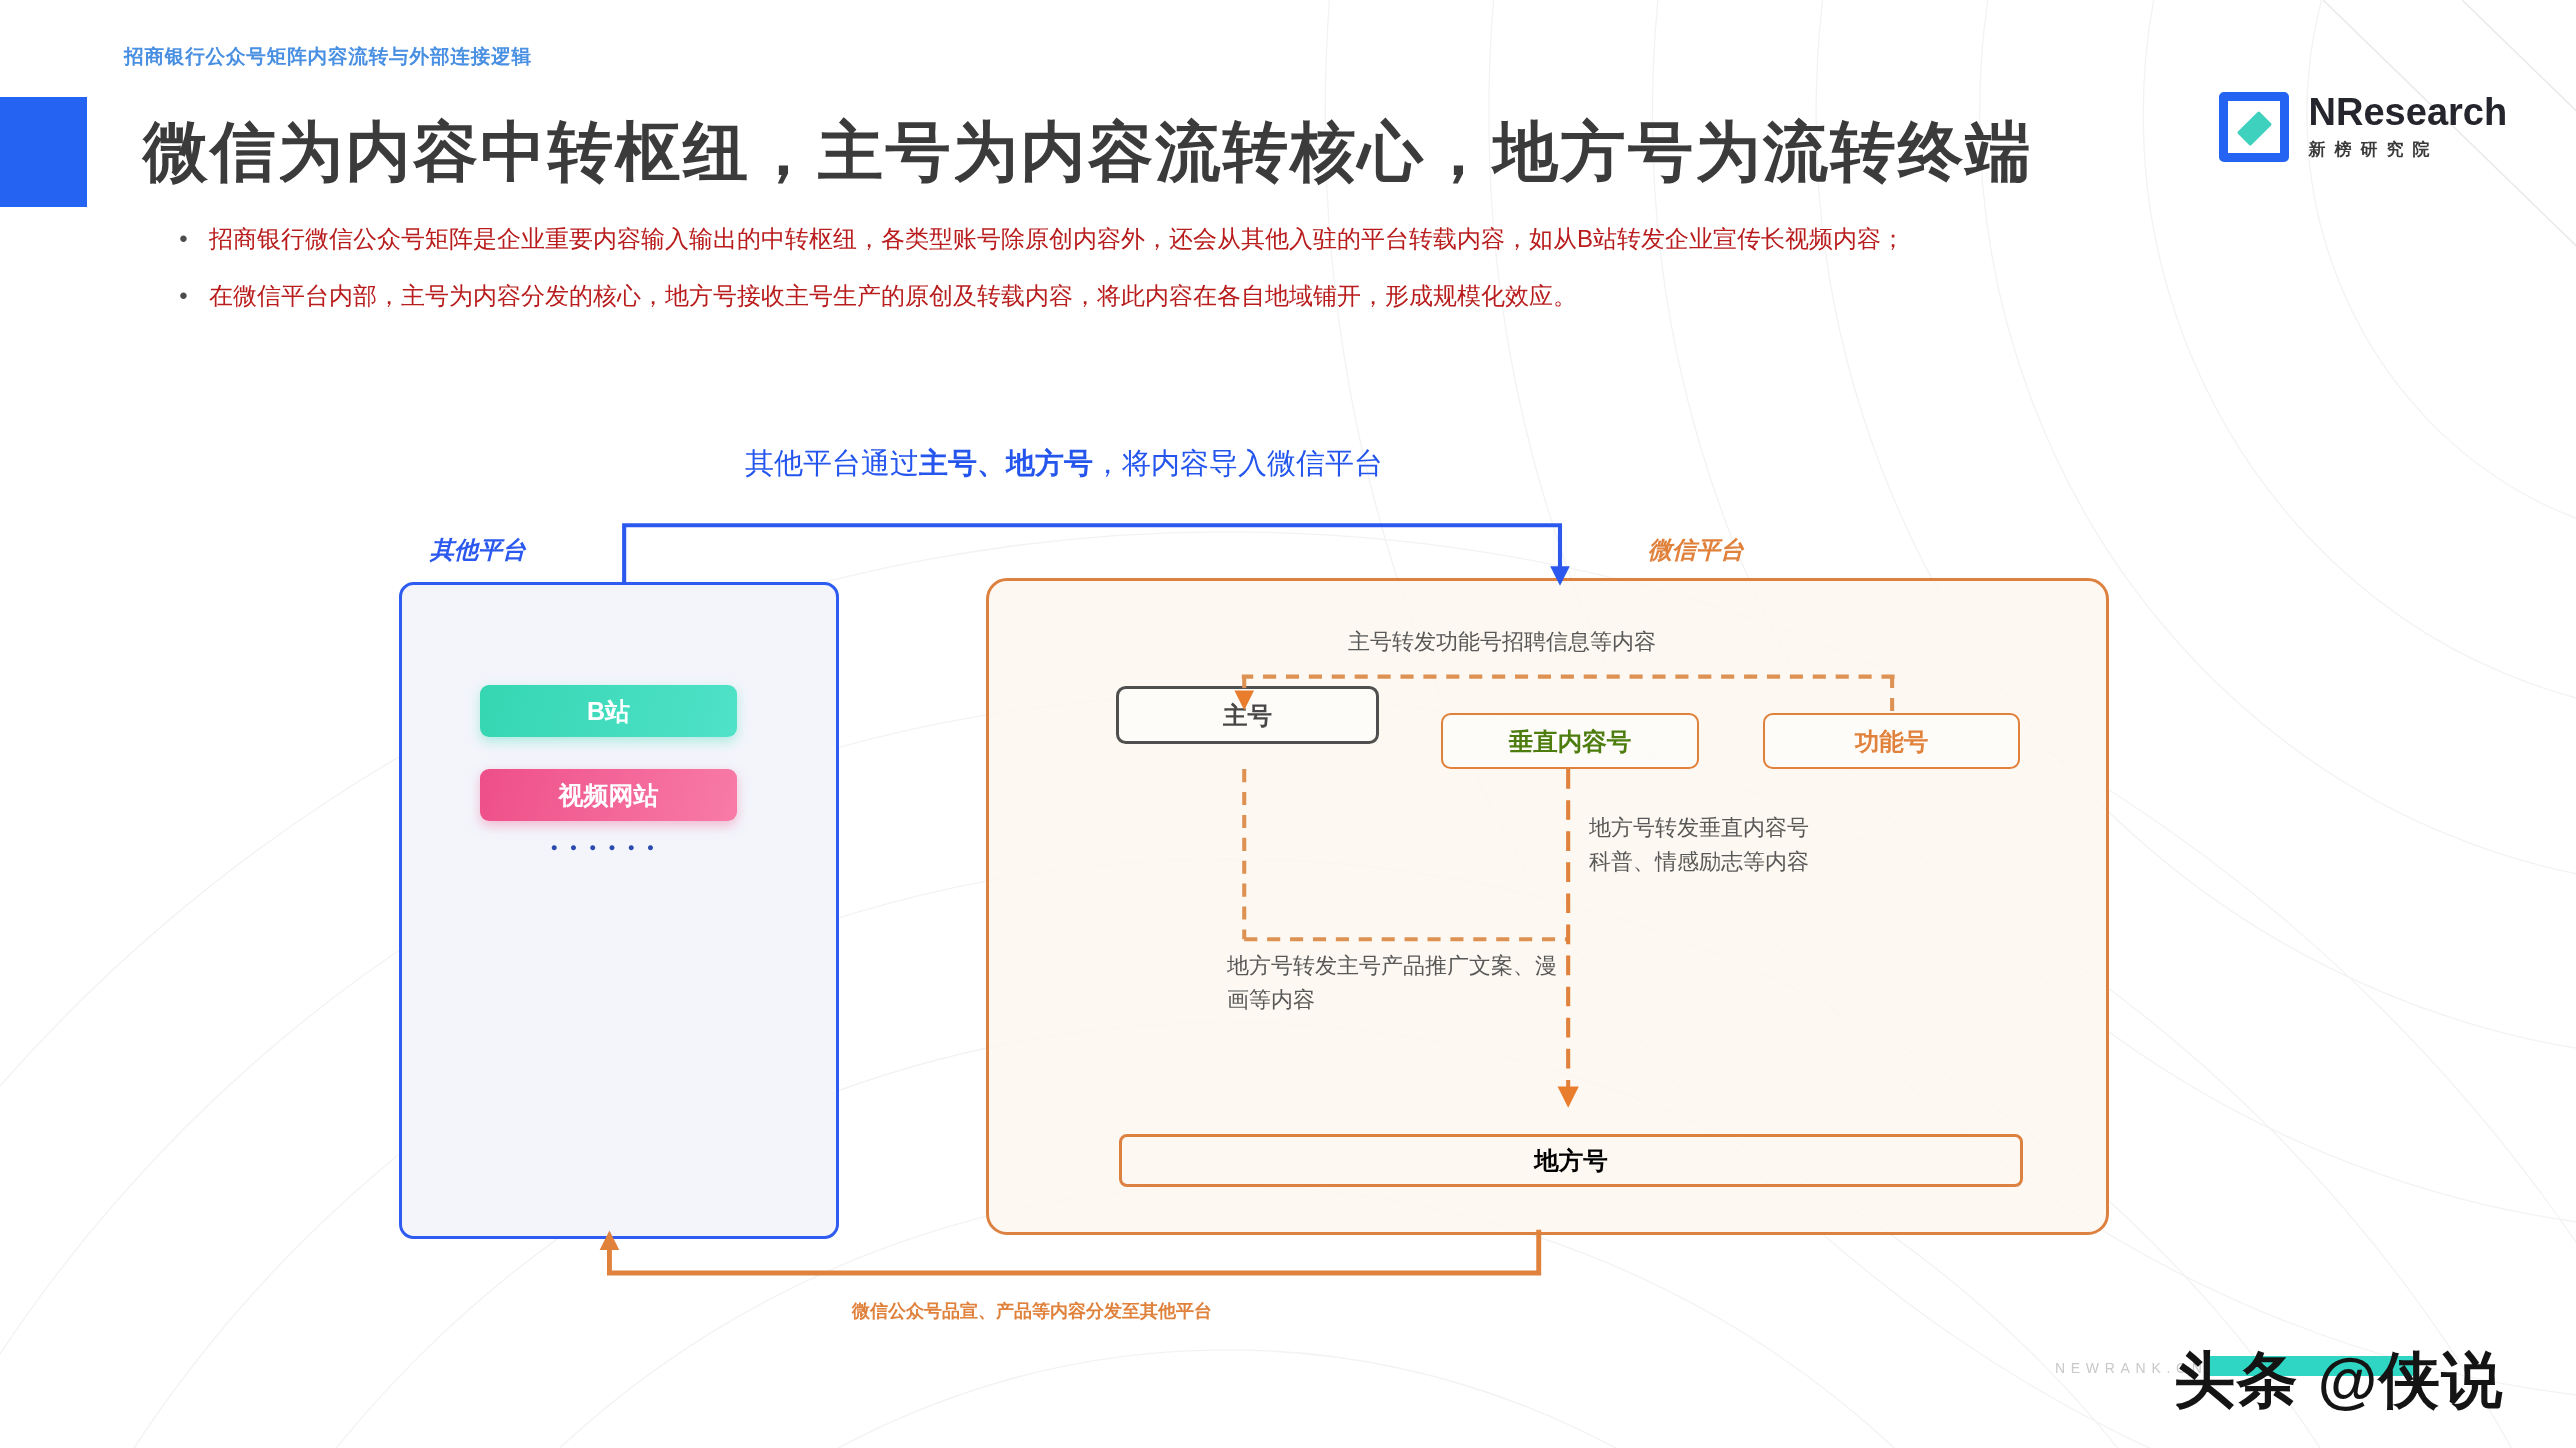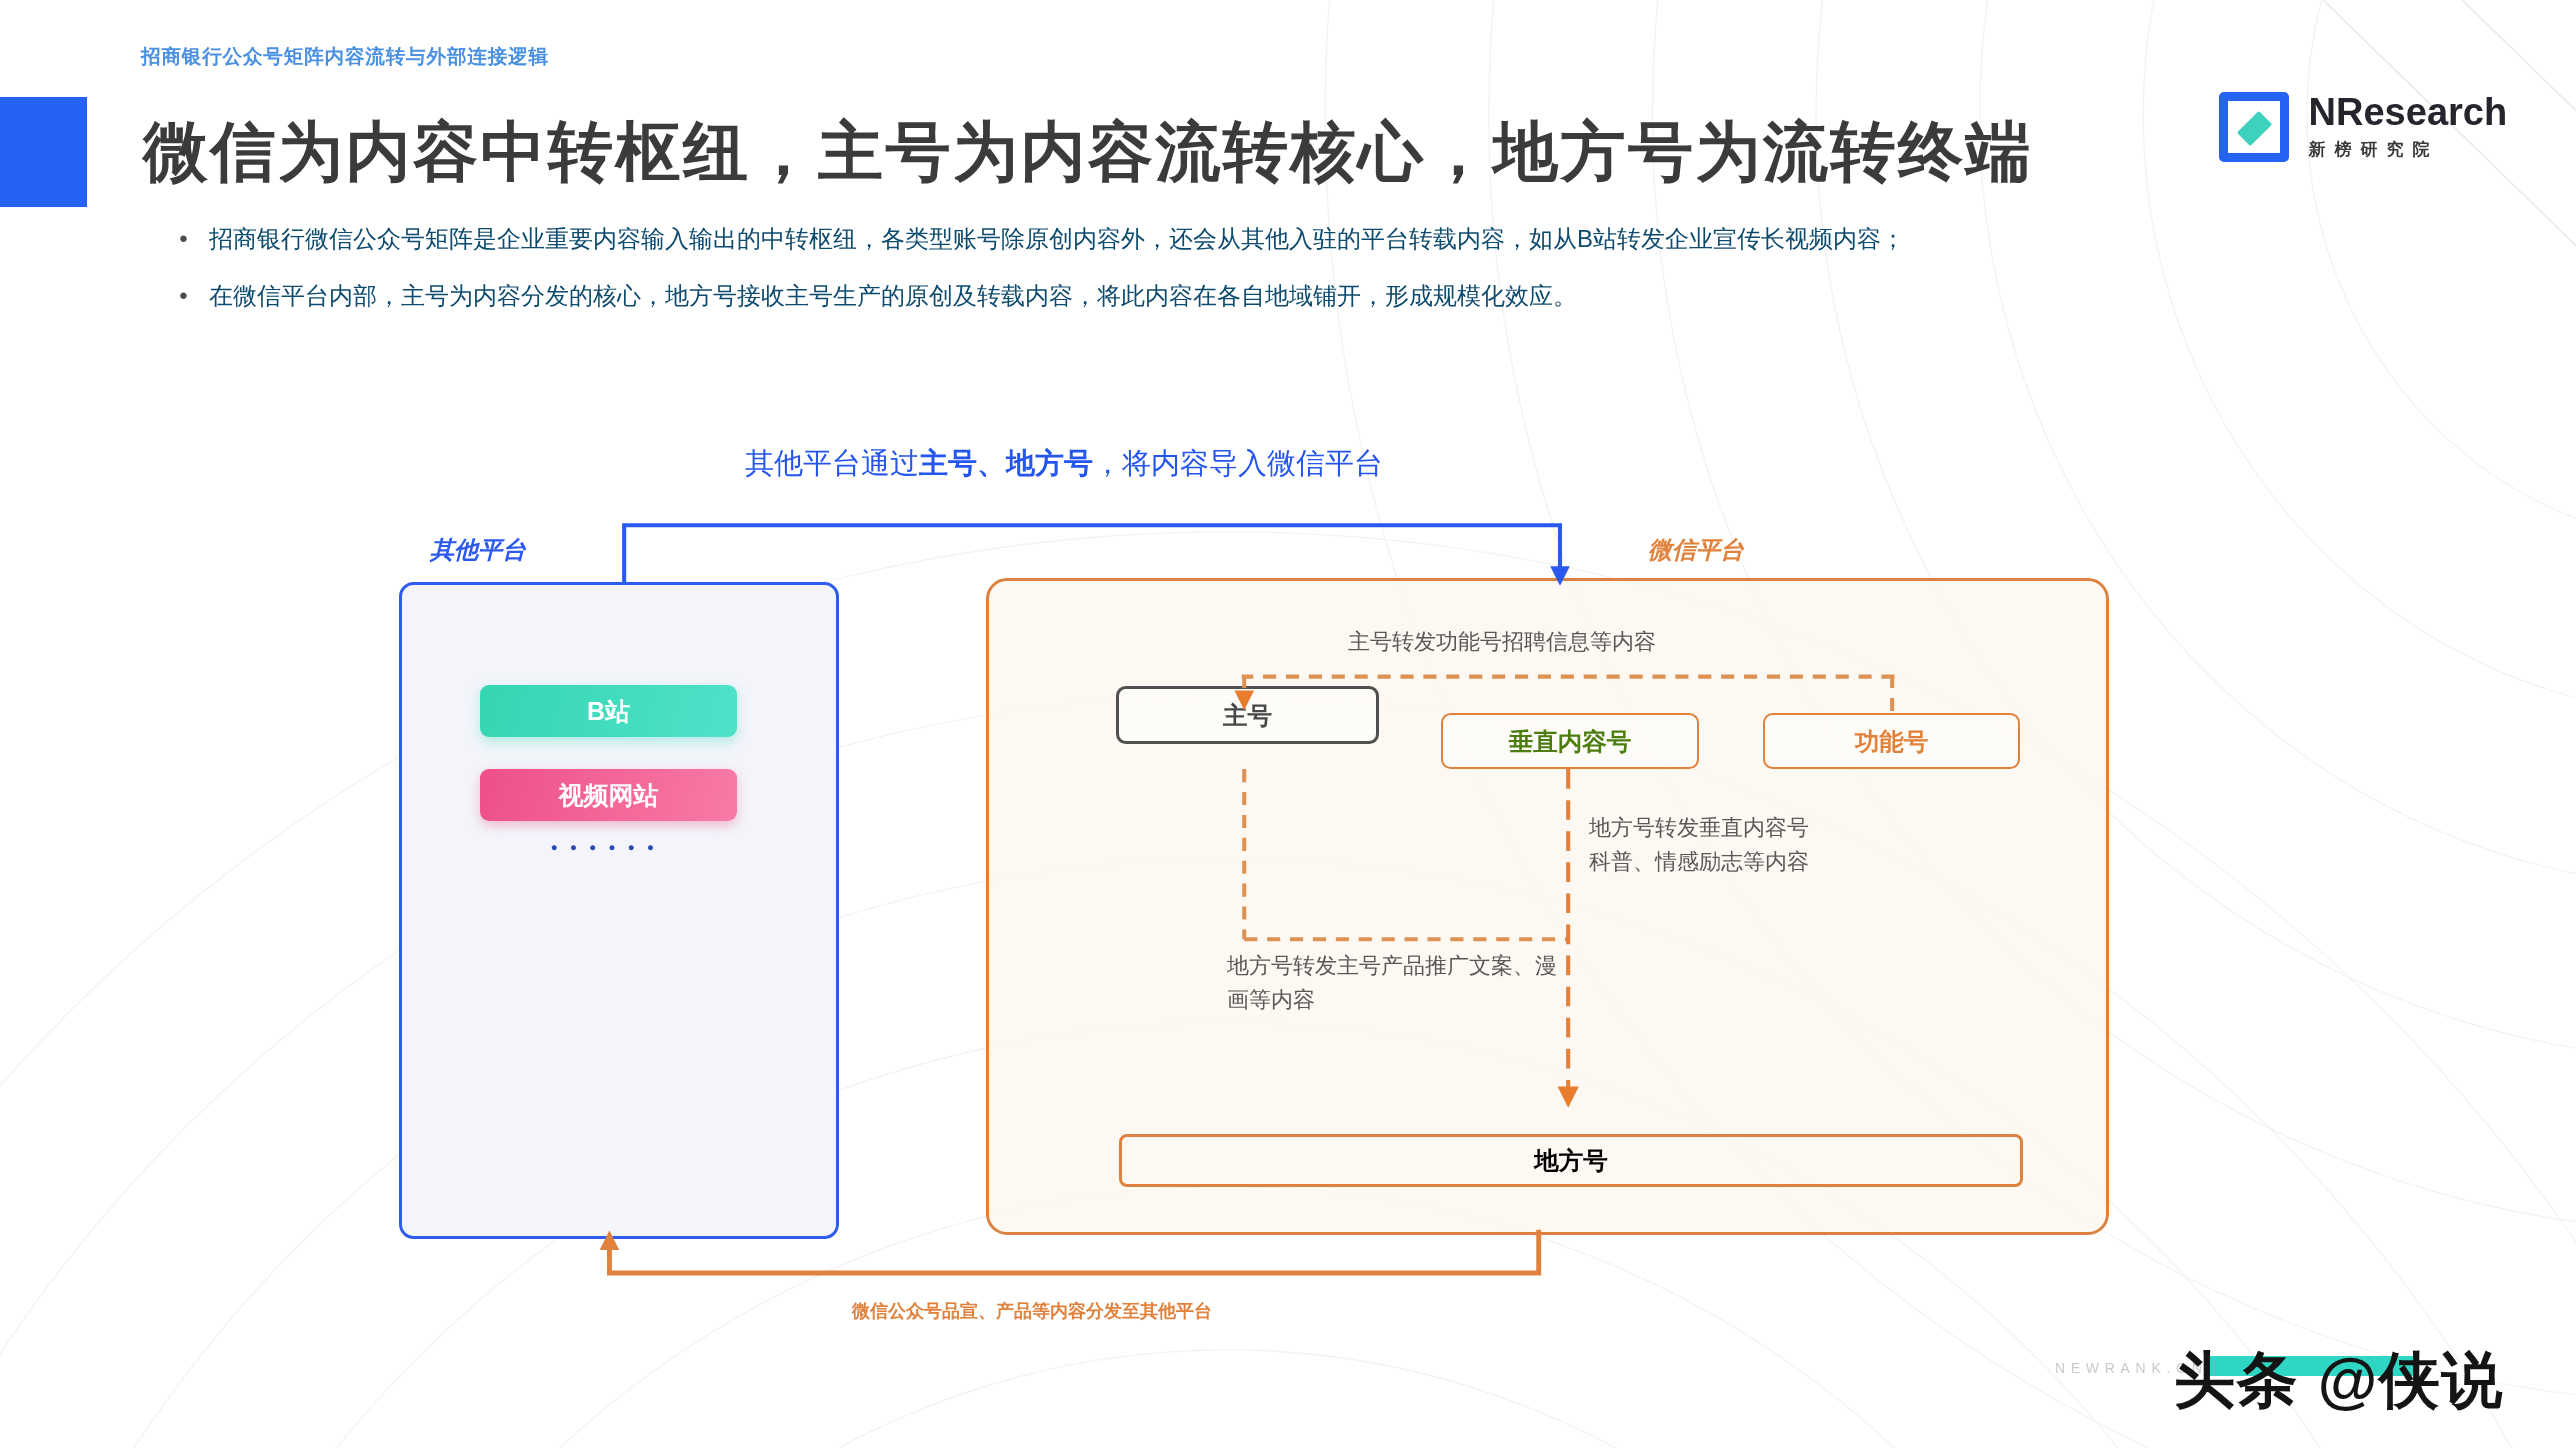--- a/index.html
+++ b/index.html
@@ -8,24 +8,24 @@
     font-family:"Liberation Sans",sans-serif;color:#3b3b3b;
   }
   .abs{position:absolute;}
   svg{display:block;}
 
   
   .mesh{left:0;top:0;width:2576px;height:1449px;z-index:0;}
 
   
   .accent-square{left:0;top:97px;width:87px;height:110px;background:#2563f3;z-index:2;}
-  .eyebrow{left:141px;top:43px;font-size:19.6px;font-weight:700;color:#4a90e2;letter-spacing:0.8px;z-index:2;}
+  .eyebrow{left:124px;top:43px;font-size:19.6px;font-weight:700;color:#4a90e2;letter-spacing:0.8px;z-index:2;}
   .title{left:143px;top:108px;font-size:65px;font-weight:700;color:#3b3b3b;letter-spacing:2.5px;white-space:nowrap;z-index:2;}
   .bullets{left:176px;top:221px;width:2307px;z-index:2;list-style:none;margin:0;padding:0;}
-  .bullets li{position:relative;padding-left:33px;font-size:24px;line-height:36px;color:#0c4a6e;margin-bottom:21px;}
+  .bullets li{position:relative;padding-left:33px;font-size:24px;line-height:36px;color:#b91c1c;margin-bottom:21px;}
   .bullets li::before{content:"•";position:absolute;left:3.3px;top:0;color:#4c4c4c;}
 
   
   .logo{left:2219px;top:92px;z-index:2;display:flex;align-items:center;}
   .logo-mark{position:relative;width:52px;height:52px;border:9px solid #2563f3;border-radius:4.9px;background:#fff;}
   .logo-gem{position:absolute;left:10.6px;top:18px;width:31px;height:19px;background:#3ed1bd;transform:rotate(-45deg);border-radius:1.6px;}
   .logo-text{margin-left:19.6px;}
   .logo-name{font-size:38px;font-weight:800;color:#25252d;line-height:1;}
   .logo-sub{font-size:17px;font-weight:700;color:#3a3a3a;letter-spacing:9px;margin-top:6.5px;}
 

